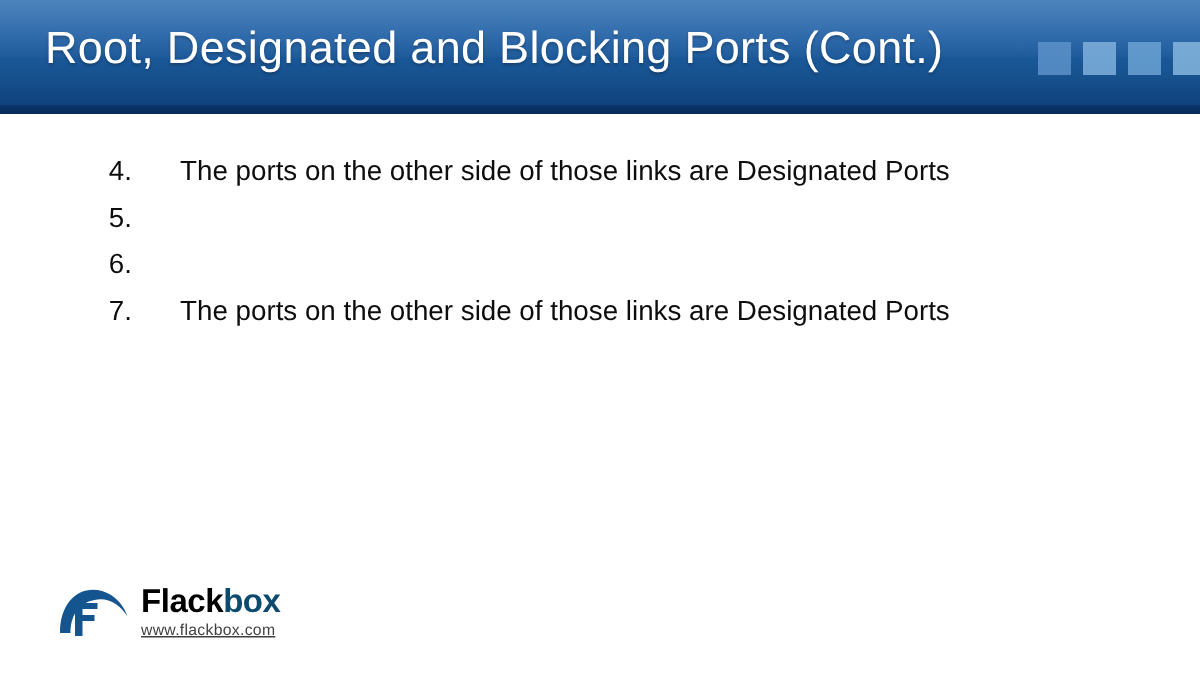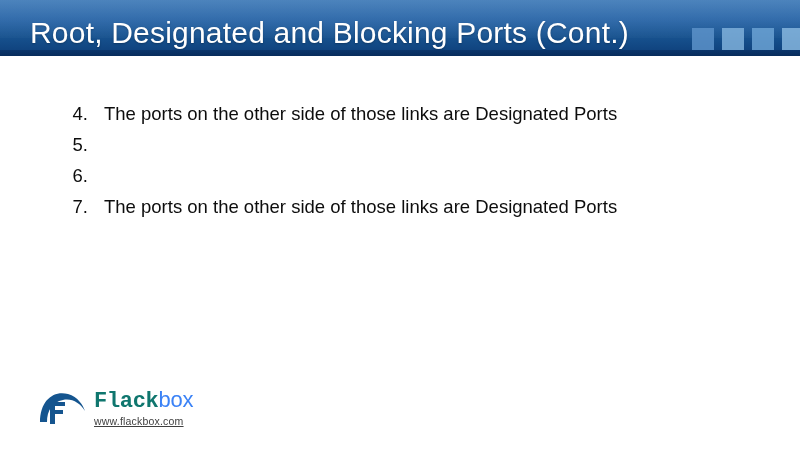--- a/index.html
+++ b/index.html
@@ -19,21 +19,21 @@
     height: 450px;
     background: #ffffff;
     box-sizing: border-box;
   }
   
   .header {
     position: absolute;
     top: 0;
     left: 0;
     width: 800px;
-    height: 56px;
+    height: 76px;
     background: linear-gradient(to bottom, #1d5fa6 0%, #1a5296 40%, #134customs 60%, #0e3f7d 100%);
     background: linear-gradient(to bottom, #2a6cb0 0%, #1f5ea3 35%, #17528f 65%, #0d3d78 100%);
     overflow: hidden;
   }
   .header-sheen {
     position: absolute;
     top: 0;
     left: 0;
     width: 800px;
     height: 38px;
@@ -93,21 +93,21 @@
     margin-bottom: 4px;
   }
   .num {
     width: 38px;
     text-align: right;
     flex: 0 0 38px;
     padding-right: 0;
     color: #0d0d0d;
   }
   .txt {
-    margin-left: 16px;
+    margin-left: 32px;
     max-width: 640px;
   }
   li.li-0 { margin-left: 50px; }
   li.li-1 { margin-left: 50px; }
   li.li-2 { margin-left: 50px; }
   li.li-3 { margin-left: 50px; }
 
   
   .logo {
     position: absolute;
@@ -126,22 +126,22 @@
     flex-direction: column;
     justify-content: center;
     line-height: 1;
   }
   .logo-word {
     font-size: 22px;
     font-weight: bold;
     color: #1b4f8a;
     letter-spacing: -0.3px;
   }
-  .logo-word .bold-dark { color: #0f766e; font-family: Liberation Mono, monospace; }
-  .logo-word .light { color: #3b82f6; font-weight: normal; }
+  .logo-word .bold-dark { color: #000000; }
+  .logo-word .light { color: #0c4a6e; font-weight: bold; }
   .logo-url {
     font-size: 10.5px;
     color: #3f3f3f;
     margin-top: 3px;
     letter-spacing: 0.2px;
     text-decoration: underline;
   }
 </style>
 </head>
 <body>

